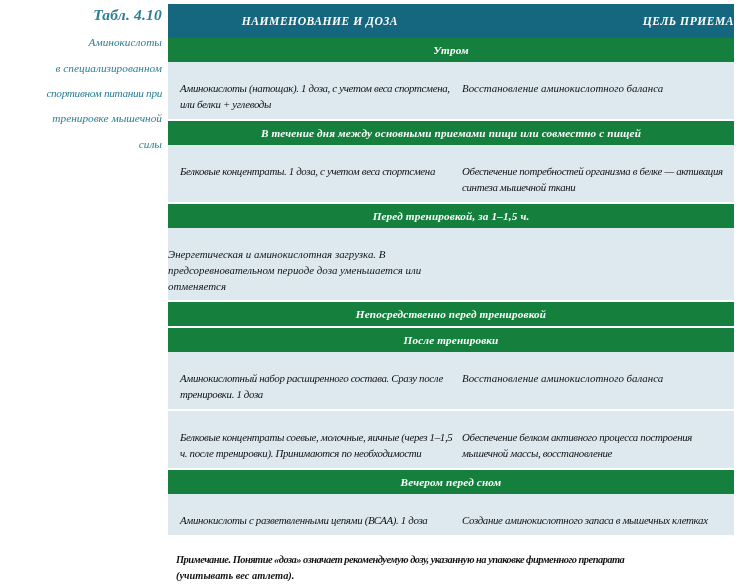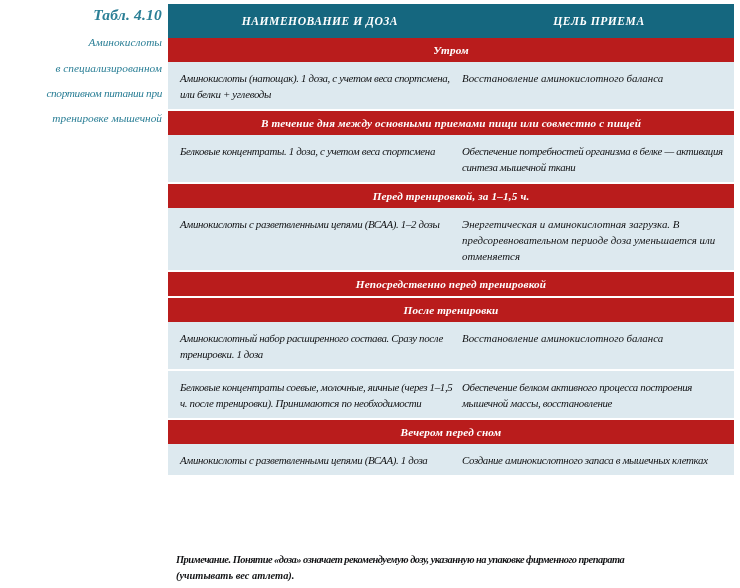--- a/index.html
+++ b/index.html
@@ -67,42 +67,42 @@
     align-items: center;
   }
   .hdr .h-cell {
     font-style: italic;
     font-weight: bold;
     font-size: 11.6px;
     letter-spacing: 0.5px;
     text-align: center;
   }
   .hdr .h-cell.c1 { width: 292px; padding-left: 8px; }
-  .hdr .h-cell.c2 { width: 274px; }
+  .hdr .h-cell.c2 { width: 274px; text-align: right; }
 
   
   .sect {
-    background: #b91c1c;
+    background: #15803d;
     color: #ffffff;
     height: 24px;
     display: flex;
     align-items: center;
     justify-content: center;
     font-style: italic;
     font-weight: bold;
     font-size: 11.2px;
     letter-spacing: 0.15px;
   }
 
   
   .data {
     background: #dde9ef;
     display: flex;
     align-items: flex-start;
-    padding: 9px 0 6px 0;
+    padding: 19px 0 6px 0;
     min-height: 26px;
   }
   .data .d-cell {
     font-style: italic;
     font-size: 10.9px;
     line-height: 1.46;
     color: #111214;
     box-sizing: border-box;
   }
   .data .d-cell.c1 {
@@ -137,20 +137,21 @@
 <body>
 
 <div id="page">
 
   <div id="caption">
     <span class="cap-num">Табл. 4.10</span>
     <span class="cap-line">Аминокислоты</span>
     <span class="cap-line">в специализированном</span>
     <span class="cap-line tight">спортивном питании при</span>
     <span class="cap-line">тренировке мышечной</span>
+    <span class="cap-line">силы</span>
   </div>
 
   <div id="table">
 
     <div class="row hdr">
       <div class="h-cell c1">НАИМЕНОВАНИЕ И ДОЗА</div>
       <div class="h-cell c2">ЦЕЛЬ ПРИЕМА</div>
     </div>
 
     <div class="row sect">Утром</div>
@@ -162,21 +163,20 @@
 
     <div class="row sect">В течение дня между основными приемами пищи или совместно с пищей</div>
     <div class="row data">
       <div class="d-cell c1 tight">Белковые концентраты. 1 доза, с учетом веса спортсмена</div>
       <div class="d-cell c2 tight">Обеспечение потребностей организма в белке — активация синтеза мышечной ткани</div>
     </div>
     <div class="gap2"></div>
 
     <div class="row sect">Перед тренировкой, за 1–1,5 ч.</div>
     <div class="row data">
-      <div class="d-cell c1 tight">Аминокислоты с разветвленными цепями (ВСАА). 1–2 дозы</div>
       <div class="d-cell c2">Энергетическая и аминокислотная загрузка. В предсоревновательном периоде доза уменьшается или отменяется</div>
     </div>
     <div class="gap2"></div>
 
     <div class="row sect">Непосредственно перед тренировкой</div>
     <div class="gap2"></div>
 
     <div class="row sect">После тренировки</div>
     <div class="row data">
       <div class="d-cell c1 tight">Аминокислотный набор расширенного состава. Сразу после тренировки. 1 доза</div>

